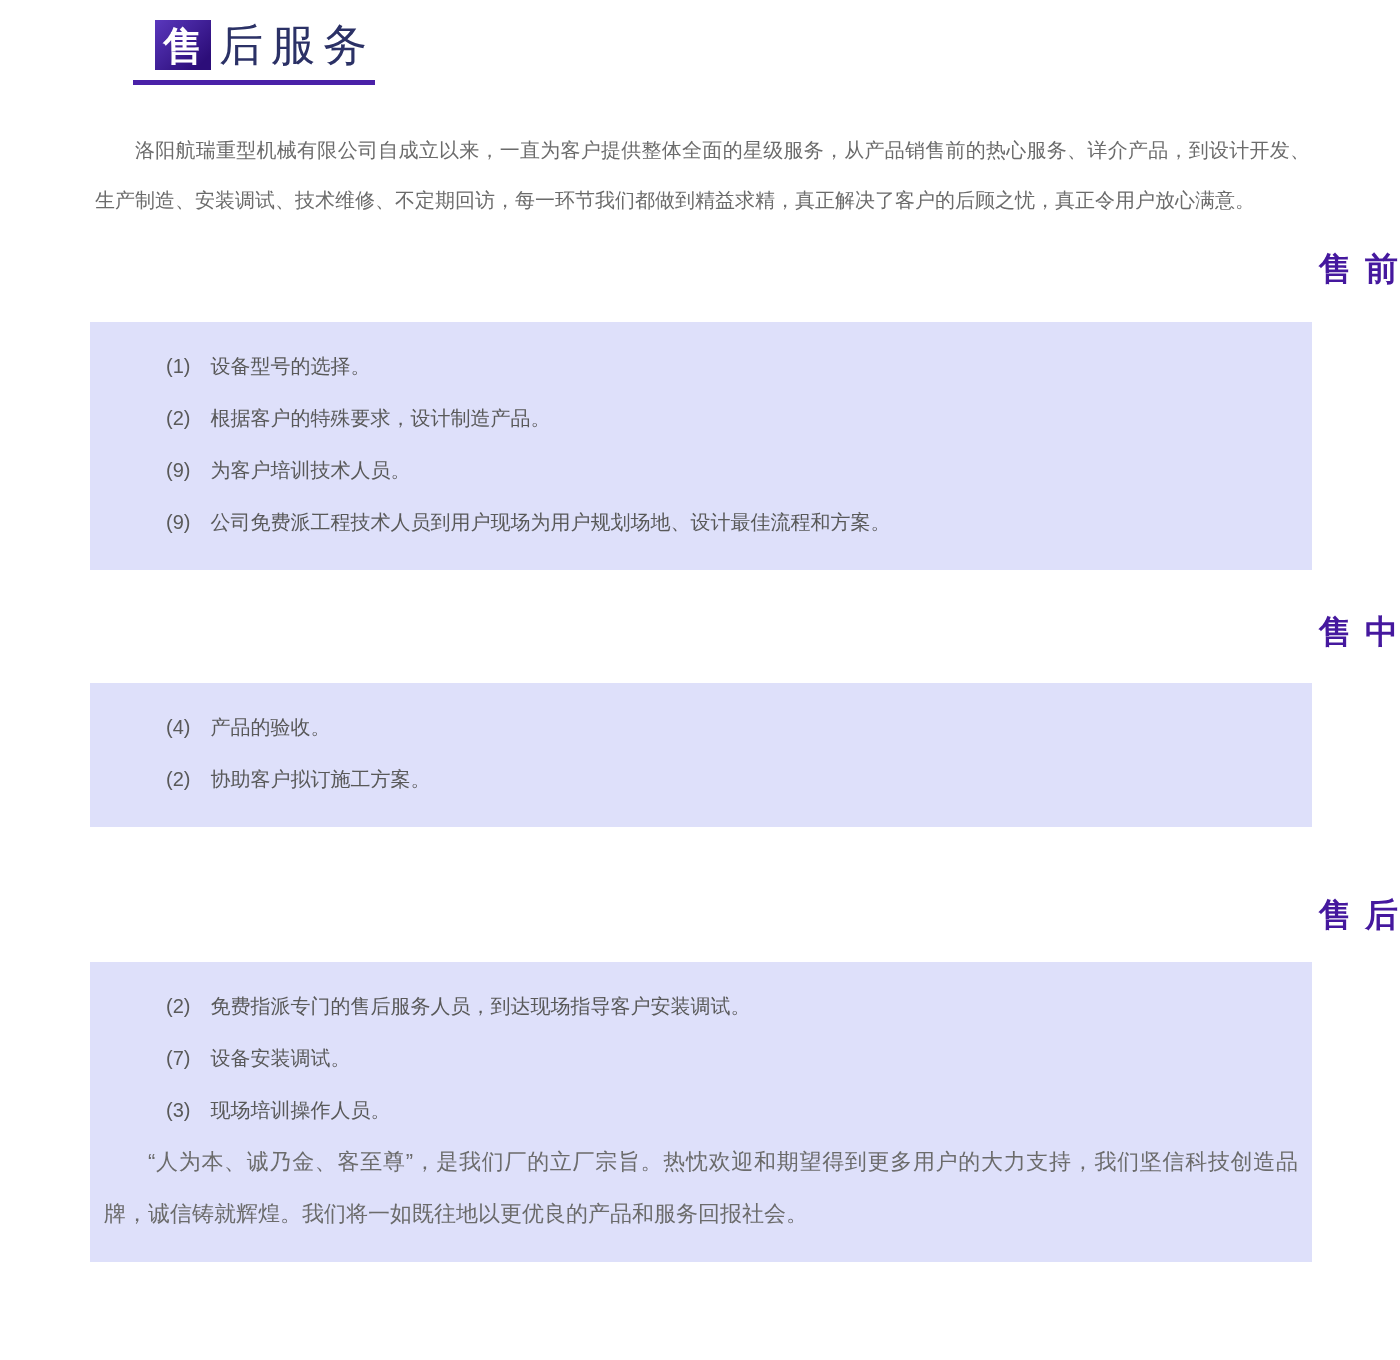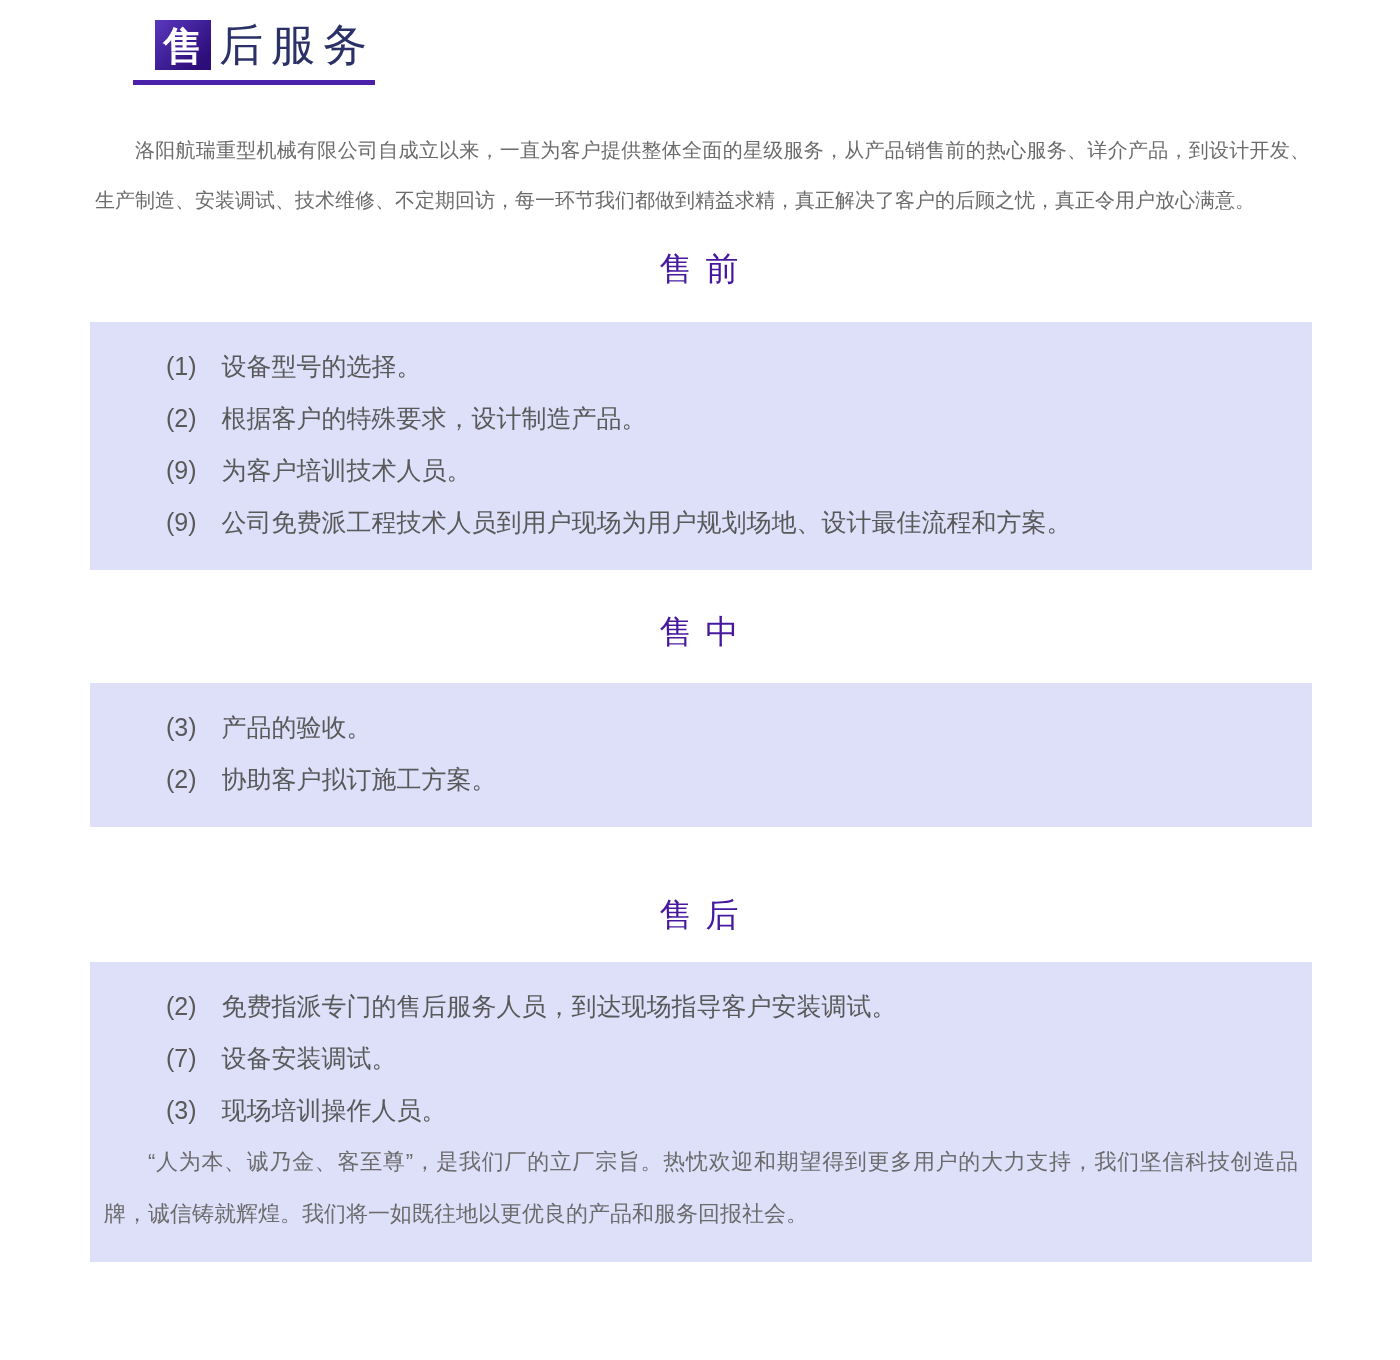--- a/index.html
+++ b/index.html
@@ -52,43 +52,43 @@
     margin: 40px 90px 0 95px;
     font-size: 20px;
     line-height: 50px;
     color: var(--body-gray, #6b6b6b);
     text-indent: 2em;
     text-align: justify;
   }
 
   
   .section-heading {
-    text-align: center;
+    text-align: right;
     font-size: 33px;
-    font-weight: normal;
+    font-weight: bold;
     color: var(--accent-purple, #45189e);
     letter-spacing: 2px;
     margin: 22px 0 30px;
   }
   .section-mid .section-heading { margin: 40px 0 28px; }
   .section-after .section-heading { margin: 66px 0 24px; }
 
   
   .box {
     margin: 0 88px 0 90px;
     background: var(--box-background, #dee0fa);
     padding: 18px 14px 22px;
   }
   .service-list {
     list-style: none;
     margin: 0;
     padding: 0 0 0 62px;
   }
   .service-list li {
-    font-size: 25px;
+    font-size: 20px;
     line-height: 52px;
     color: var(--list-gray, #595959);
   }
   .closing {
     margin: 0;
     font-size: 22px;
     line-height: 52px;
     color: var(--body-gray, #6b6b6b);
     text-indent: 2em;
     text-align: justify;
@@ -117,21 +117,21 @@
         <li>(9)　为客户培训技术人员。</li>
         <li>(9)　公司免费派工程技术人员到用户现场为用户规划场地、设计最佳流程和方案。</li>
       </ul>
     </div>
   </section>
 
   <section class="section-mid">
     <h2 class="section-heading">售 中</h2>
     <div class="box">
       <ul class="service-list">
-        <li>(3)　产品的验收。</li>
+        <li>(4)　产品的验收。</li>
         <li>(2)　协助客户拟订施工方案。</li>
       </ul>
     </div>
   </section>
 
   <section class="section-after">
     <h2 class="section-heading">售 后</h2>
     <div class="box">
       <ul class="service-list">
         <li>(2)　免费指派专门的售后服务人员，到达现场指导客户安装调试。</li>

